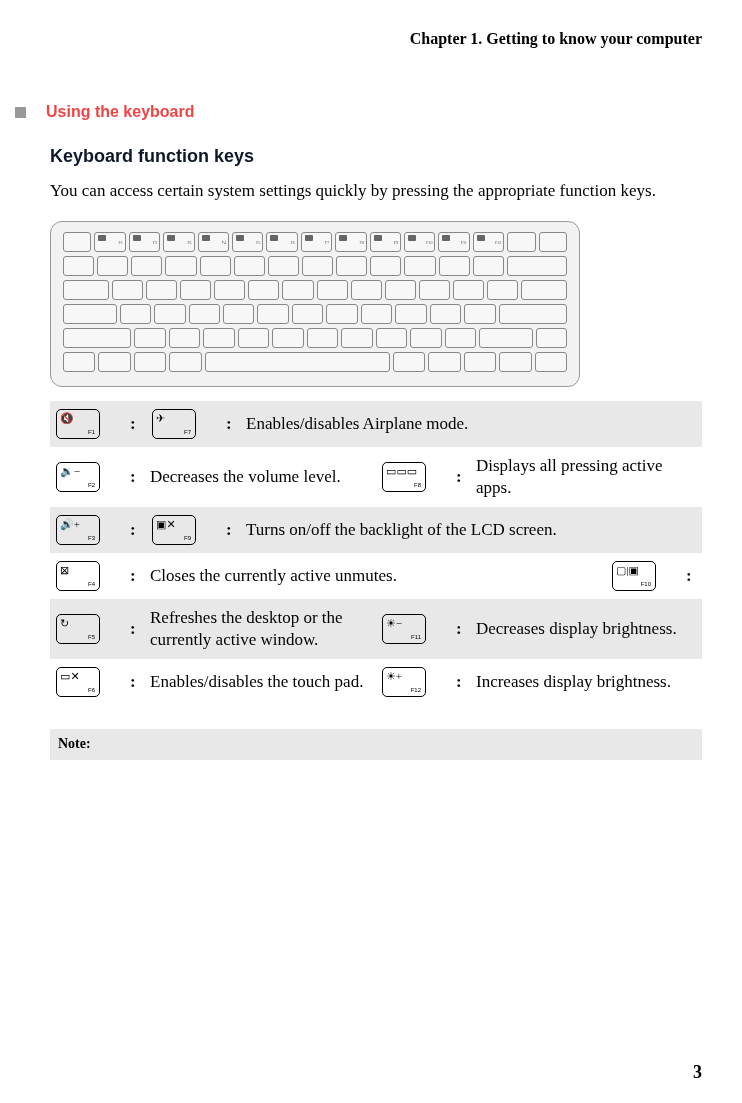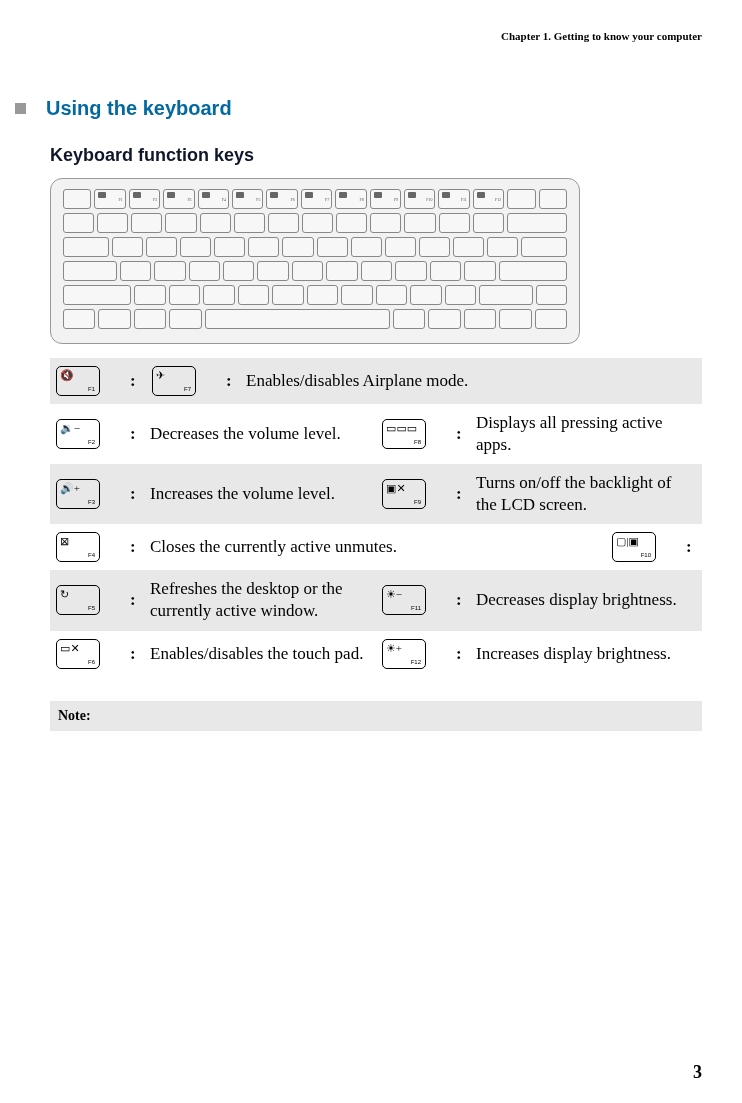--- a/index.html
+++ b/index.html
@@ -11,40 +11,40 @@
       font-family: "Palatino Linotype", "Book Antiqua", Palatino, serif;
       width: 742px;
       height: 1103px;
       padding: 30px 40px 20px 15px;
       color: #000;
       position: relative;
     }
     .chapter-header {
       text-align: right;
       font-weight: bold;
-      font-size: 11px;
+      font-size: 16px;
       margin-bottom: 55px;
     }
     .section-row {
       display: flex;
       align-items: center;
       margin-bottom: 25px;
     }
     .square-bullet {
       width: 11px;
       height: 11px;
       background: #999;
       margin-right: 20px;
       flex-shrink: 0;
     }
     .section-title {
       font-family: Helvetica, Arial, sans-serif;
       font-weight: bold;
-      font-size: 20px;
-      color: #0369a1;
+      font-size: 16px;
+      color: #ef4444;
     }
     .content {
       padding-left: 35px;
     }
     .subsection-title {
       font-family: Helvetica, Arial, sans-serif;
       font-weight: bold;
       font-size: 18px;
       color: #0f172a;
       margin-bottom: 12px;
@@ -171,20 +171,21 @@
 
 <div class="chapter-header">Chapter 1. Getting to know your computer</div>
 
 <div class="section-row">
   <div class="square-bullet"></div>
   <div class="section-title">Using the keyboard</div>
 </div>
 
 <div class="content">
   <div class="subsection-title">Keyboard function keys</div>
+  <p class="intro-text">You can access certain system settings quickly by pressing the appropriate function keys.</p>
 
   <div class="keyboard-diagram">
     <div class="kb-rows">
       <div class="kb-row">
         <div class="kb-key"></div>
         <div class="kb-key kb-fkey">F1</div>
         <div class="kb-key kb-fkey">F2</div>
         <div class="kb-key kb-fkey">F3</div>
         <div class="kb-key kb-fkey">F4</div>
         <div class="kb-key kb-fkey">F5</div>
@@ -312,21 +313,20 @@
         <div class="fn-cell-desc">Displays all pressing active apps.</div>
       </div>
       <div class="fn-row shaded">
         <div class="fn-cell-key">
           <div class="key-icon">
             <span class="glyph">🔊+</span>
             <span class="flabel">F3</span>
           </div>
         </div>
         <div class="fn-cell-colon">:</div>
-        <div class="fn-cell-desc">Increases the volume level.</div>
         <div class="fn-cell-key">
           <div class="key-icon">
             <span class="glyph">▣✕</span>
             <span class="flabel">F9</span>
           </div>
         </div>
         <div class="fn-cell-colon">:</div>
         <div class="fn-cell-desc">Turns on/off the backlight of the LCD screen.</div>
       </div>
       <div class="fn-row">

